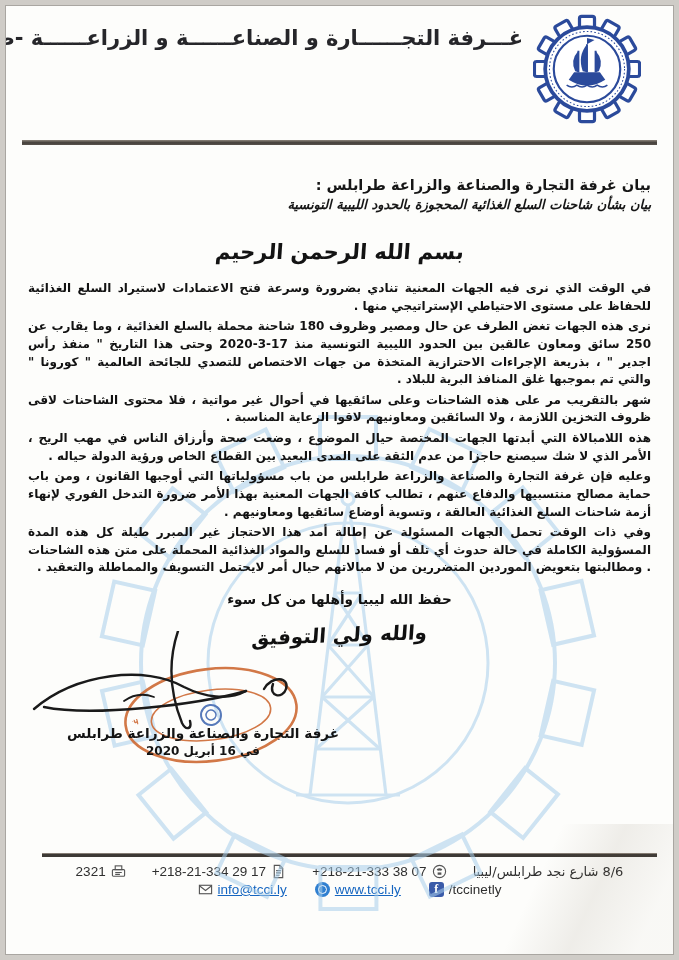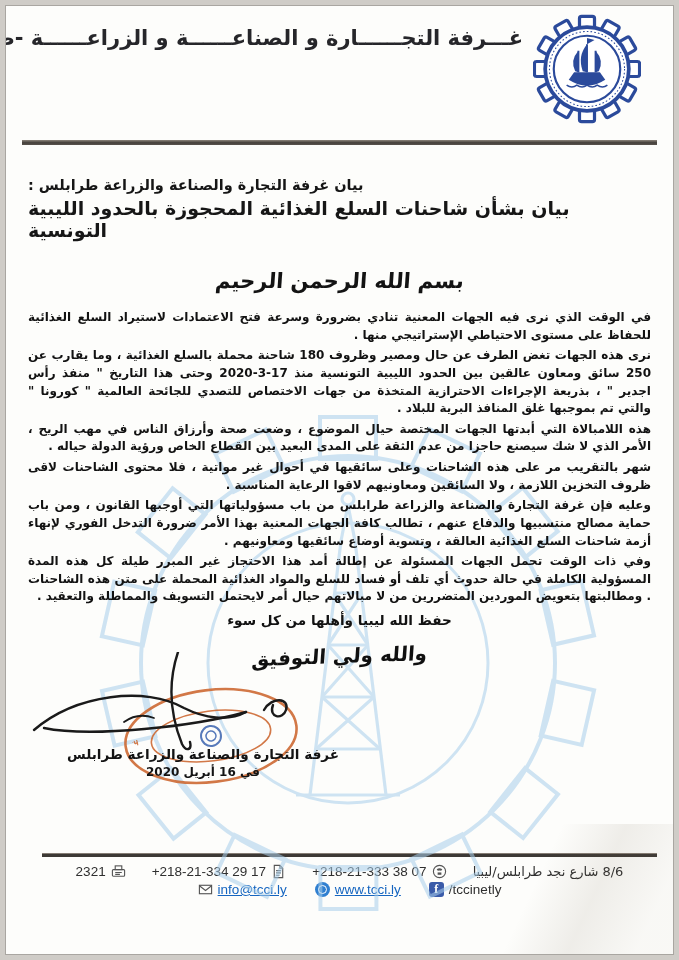--- a/index.html
+++ b/index.html
@@ -34,38 +34,38 @@
     height:5px; margin:4px 16px 0 16px;
     background:linear-gradient(#8d857c, #443f3a 55%, #5a544e);
   }
 
   
   .content { position:relative; padding:0 22px; direction:rtl; z-index:1; }
   .watermark {
     position:absolute; left:92px; top:236px; width:500px; height:500px;
     z-index:0; opacity:0.55; pointer-events:none;
   }
-  .statement-title { margin-top:32px; text-align:left; color:#161616; position:relative; z-index:2;}
+  .statement-title { margin-top:32px; text-align:right; color:#161616; position:relative; z-index:2;}
   .statement-title .l1 { font-size:14.5px; font-weight:bold; }
-  .statement-title .l2 { font-size:19px; font-weight:bold; margin-top:4px; }
+  .statement-title .l2 { font-size:13px; font-weight:bold; margin-top:4px;font-style:italic; }
 
   .bismillah {
     margin-top:28px; text-align:center; font-size:21px; font-weight:bold;
     color:#131313; transform:skewX(-4deg); position:relative; z-index:2;
   }
 
   .bodytext { margin-top:16px; position:relative; z-index:2; }
   .bodytext p {
     font-size:12px; font-weight:bold; color:#121212;
     text-align:justify; line-height:1.47; margin-bottom:3px;
   }
   p.gap-before { }
   .closing {
     text-align:center; font-size:13.6px; font-weight:bold; color:#121212;
-    margin-top:6px; position:relative; z-index:2;
+    margin-top:14px; position:relative; z-index:2;
   }
 
   .tawfiq {
     margin-top:16px; text-align:center; font-size:20px; font-weight:bold;
     color:#101010; transform:rotate(-2deg) skewX(-6deg); position:relative; z-index:3;
   }
 
   
   .sigarea { position:relative; height:150px; z-index:2; }
   .stamp {
@@ -184,22 +184,22 @@
     <div class="statement-title">
       <div class="l1">بيان غرفة التجارة والصناعة والزراعة طرابلس :</div>
       <div class="l2">بيان بشأن شاحنات السلع الغذائية المحجوزة بالحدود الليبية التونسية</div>
     </div>
 
     <div class="bismillah">بسم الله الرحمن الرحيم</div>
 
     <div class="bodytext">
       <p>في الوقت الذي نرى فيه الجهات المعنية تنادي بضرورة وسرعة فتح الاعتمادات لاستيراد السلع الغذائية للحفاظ على مستوى الاحتياطي الإستراتيجي منها .</p>
       <p>نرى هذه الجهات تغض الطرف عن حال ومصير وظروف 180 شاحنة محملة بالسلع الغذائية ، وما يقارب عن 250 سائق ومعاون عالقين بين الحدود الليبية التونسية  منذ 17-3-2020 وحتى هذا التاريخ " منفذ رأس اجدير " ، بذريعة الإجراءات الاحترازية المتخذة من جهات الاختصاص للتصدي للجائحة العالمية  " كورونا " والتي تم بموجبها غلق المنافذ البرية للبلاد .</p>
+      <p>شهر بالتقريب مر على هذه الشاحنات وعلى سائقيها في أحوال غير مواتية ، فلا محتوى الشاحنات لاقى ظروف التخزين اللازمة ، ولا السائقين ومعاونيهم لاقوا الرعاية المناسبة .</p>
       <p>هذه اللامبالاة التي أبدتها الجهات المختصة حيال الموضوع ، وضعت صحة وأرزاق الناس في مهب الريح ، الأمر الذي لا شك سيصنع حاجزا من عدم الثقة على المدى البعيد بين القطاع الخاص ورؤية الدولة حياله .</p>
-      <p>شهر بالتقريب مر على هذه الشاحنات وعلى سائقيها في أحوال غير مواتية ، فلا محتوى الشاحنات لاقى ظروف التخزين اللازمة ، ولا السائقين ومعاونيهم لاقوا الرعاية المناسبة .</p>
       <p class="gap-before">وعليه فإن غرفة التجارة والصناعة والزراعة طرابلس من باب مسؤولياتها التي أوجبها القانون ، ومن باب حماية مصالح منتسبيها والدفاع عنهم ، تطالب كافة الجهات المعنية بهذا الأمر ضرورة التدخل الفوري لإنهاء أزمة شاحنات السلع الغذائية العالقة ، وتسوية أوضاع سائقيها ومعاونيهم .</p>
       <p>وفي ذات الوقت تحمل الجهات المسئولة عن إطالة أمد هذا الاحتجاز غير المبرر طيلة كل هذه المدة المسؤولية الكاملة في حالة حدوث أي تلف أو فساد للسلع والمواد الغذائية المحملة على متن هذه الشاحنات . ومطالبتها بتعويض الموردين المتضررين من لا مبالاتهم حيال أمر لايحتمل التسويف والمماطلة والتعقيد .</p>
     </div>
 
     <div class="closing">حفظ الله ليبيا وأهلها من كل سوء</div>
 
     <div class="tawfiq">والله ولي التوفيق</div>
 
     <div class="sigarea">
       <svg class="stamp" viewBox="0 0 210 124">

